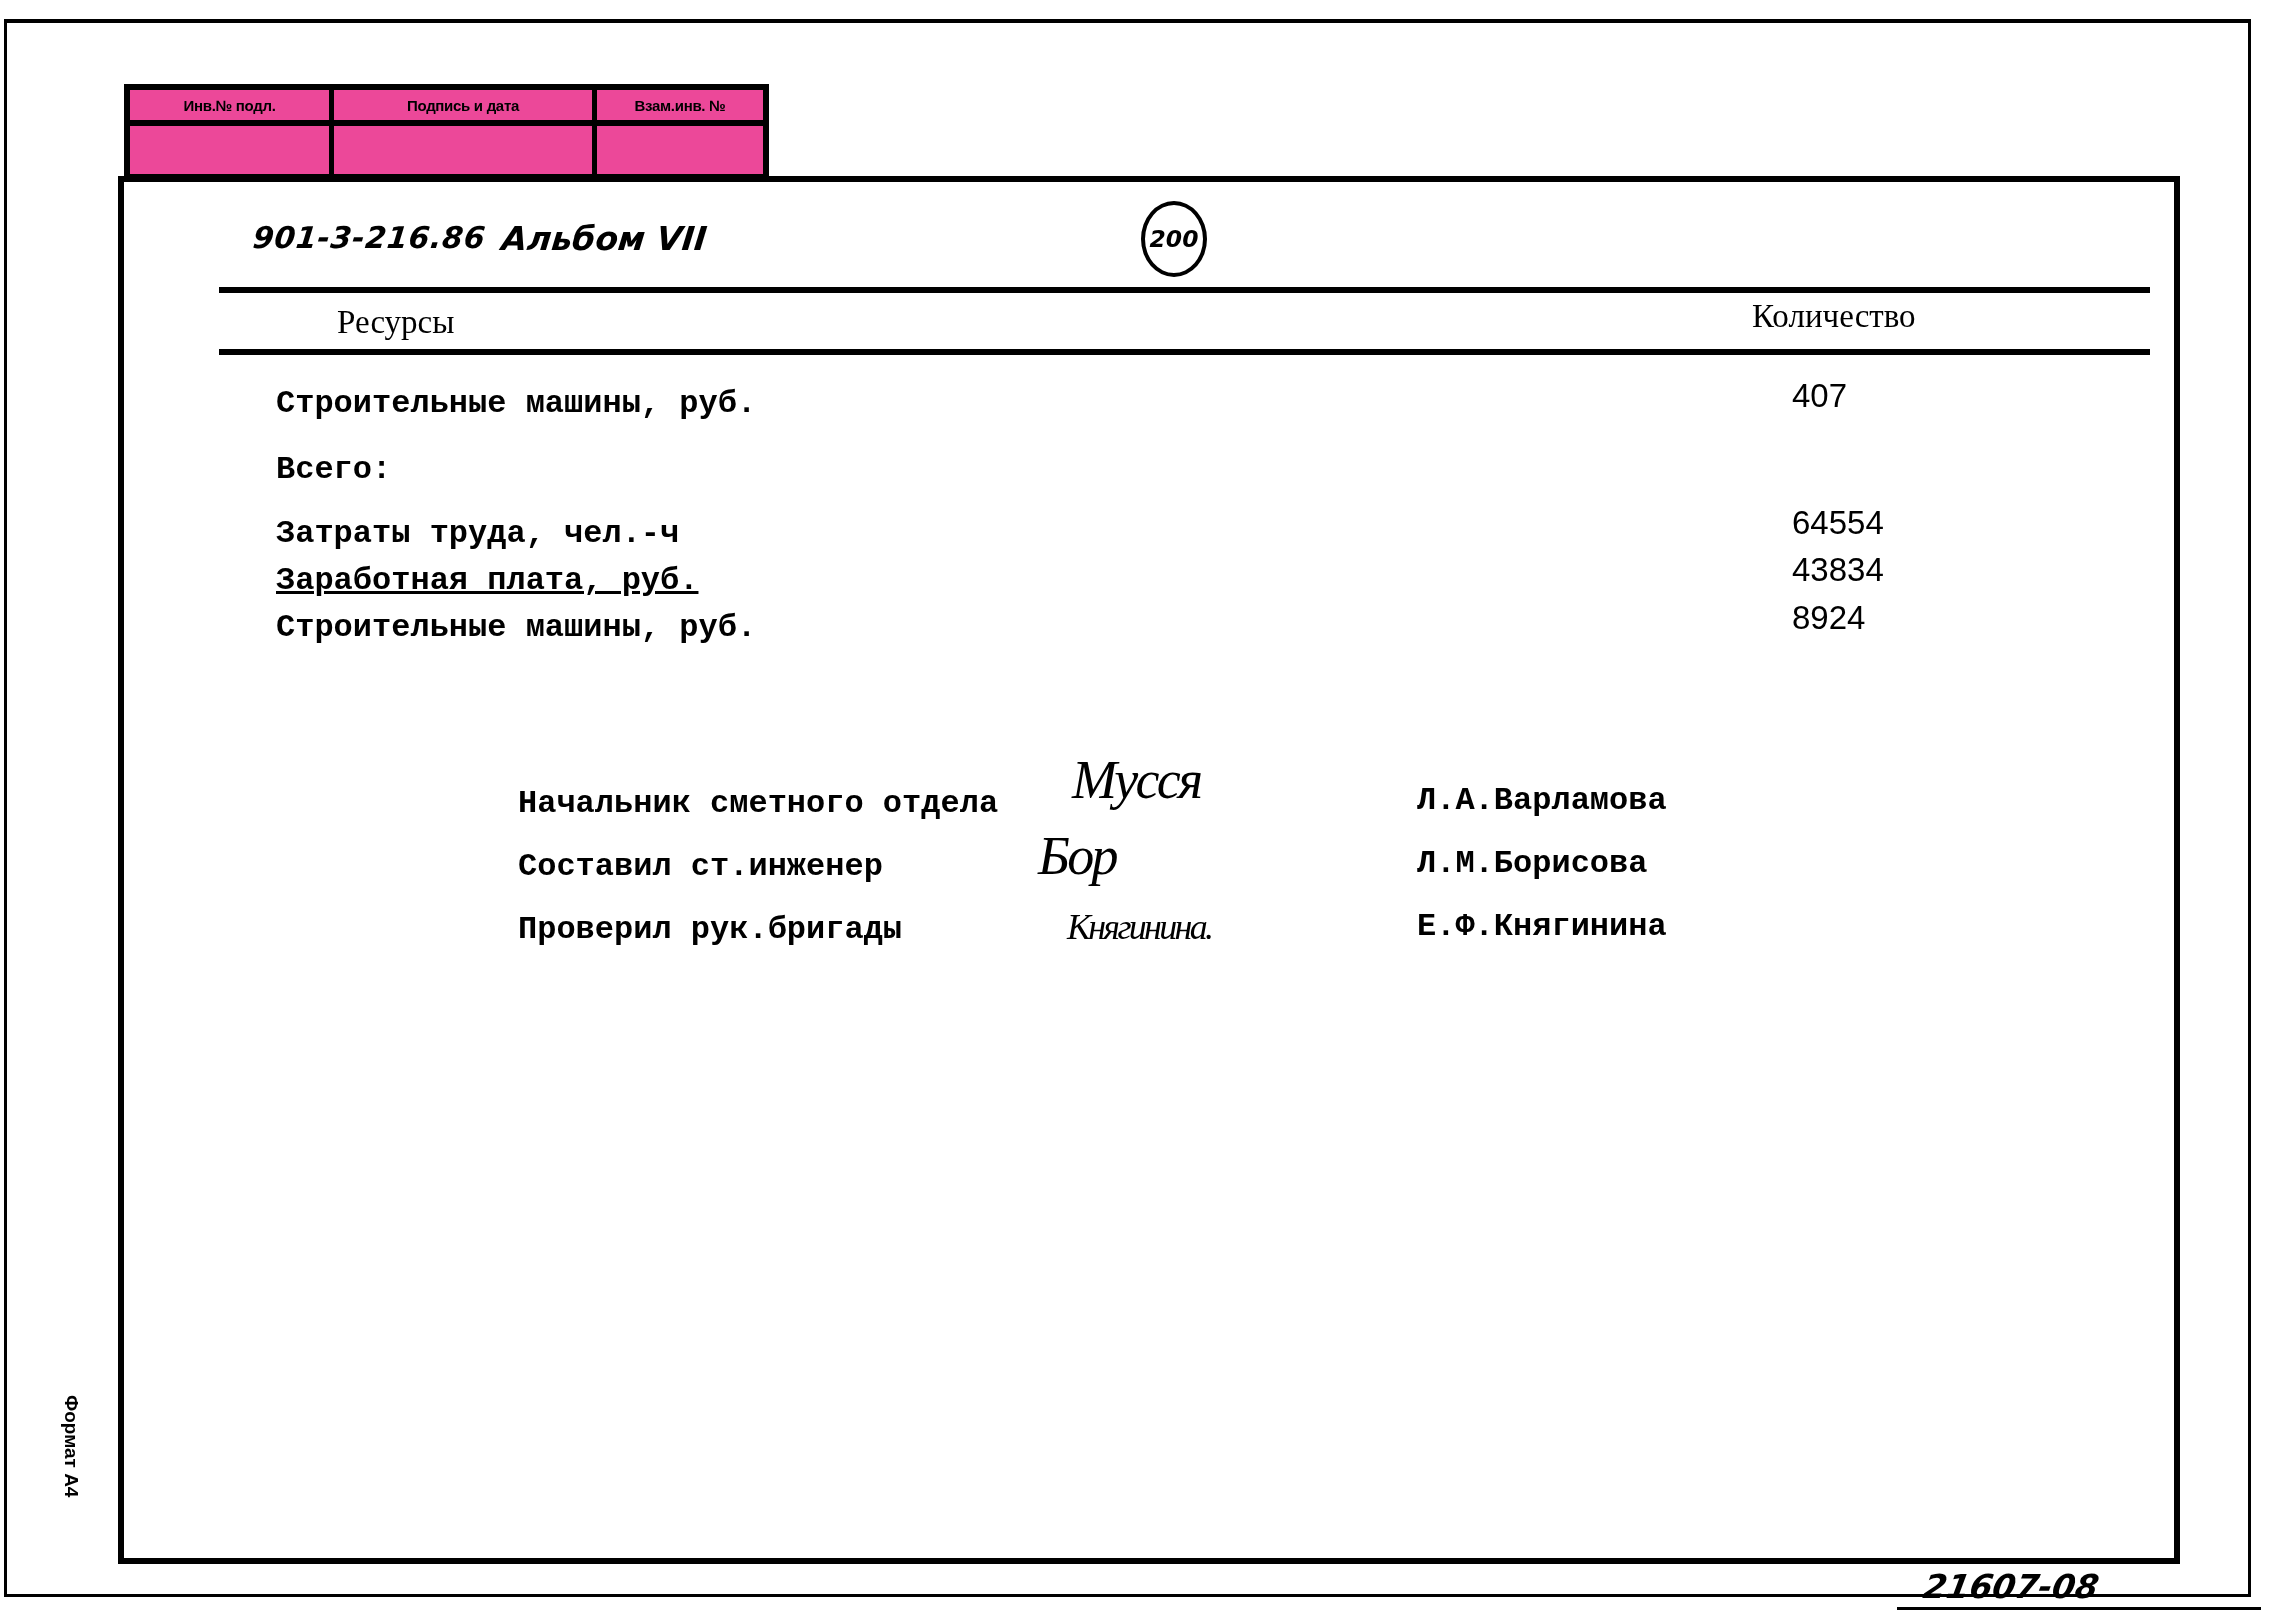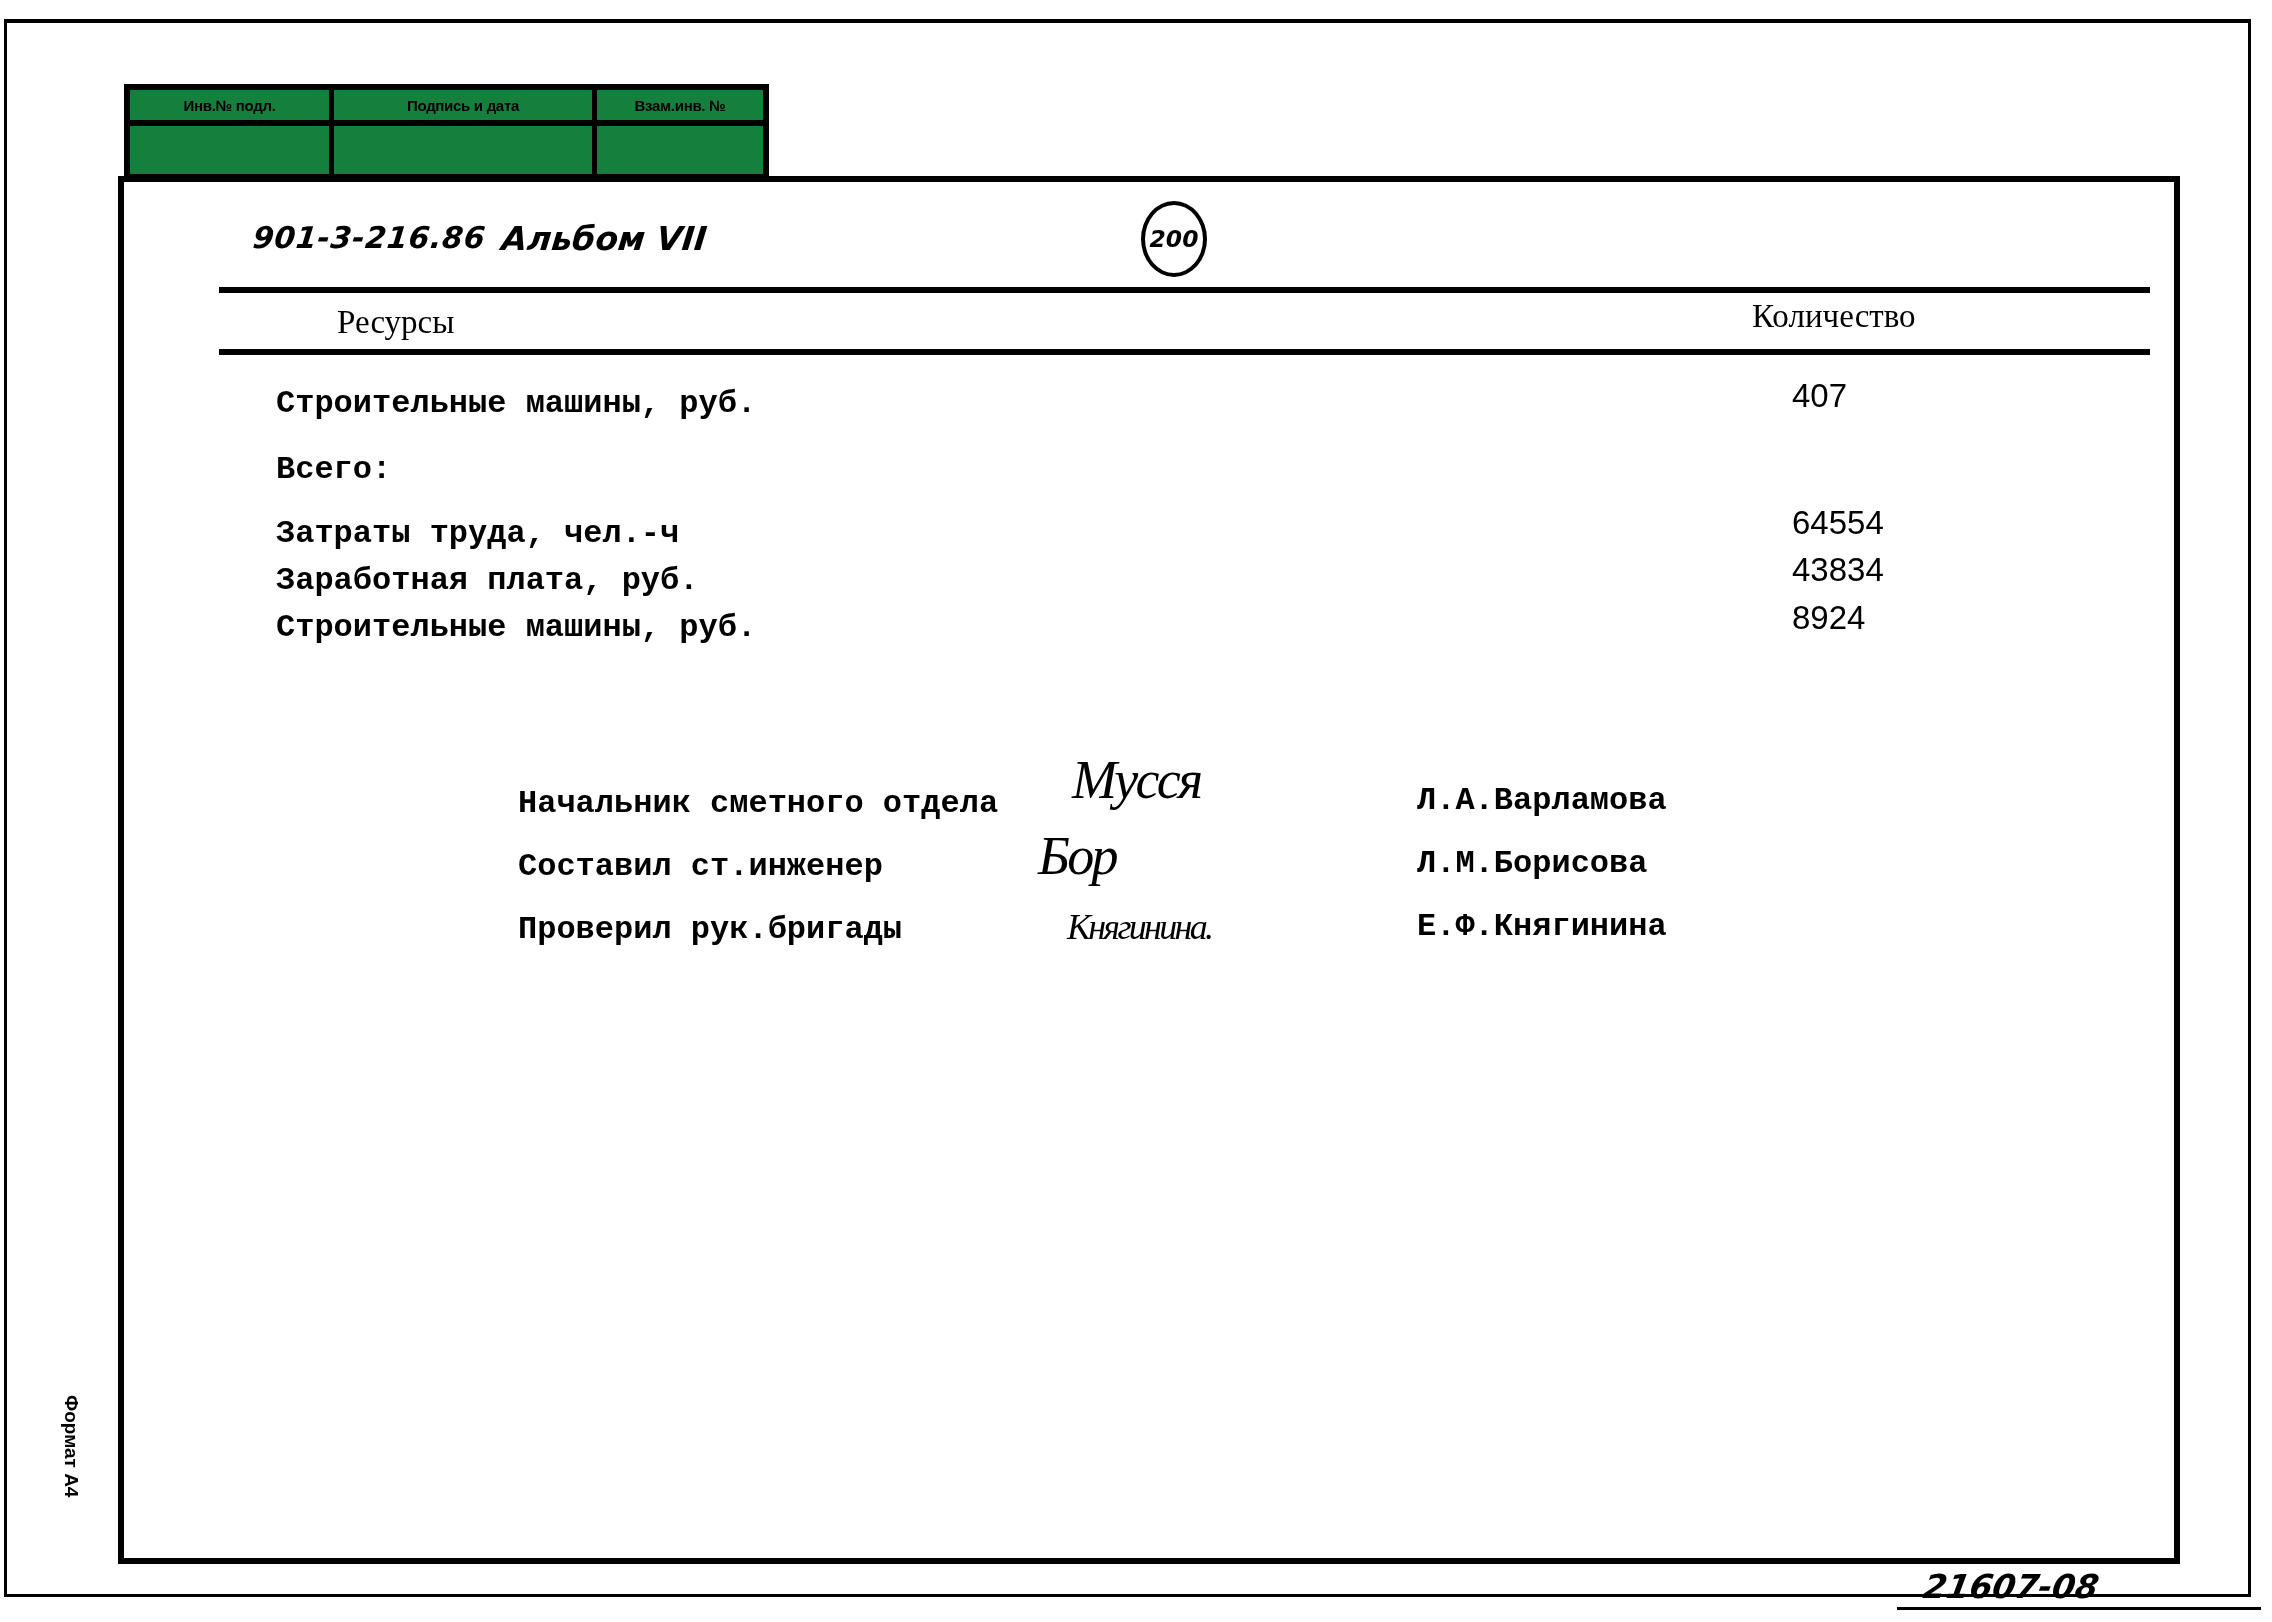--- a/index.html
+++ b/index.html
@@ -1,20 +1,20 @@
 <!DOCTYPE html>
 <html style="font-size:11px"><head>
 <meta charset="utf-8">
 <style>
   html, body { margin:0; padding:0; background:#ffffff; }
   body { width:2273px; height:1622px; position:relative; overflow:hidden; color:#000; }
   .abs { position:absolute; }
   .outer-frame { left:4.1px; top:19px; width:2247px; height:1578px; border:3.4px solid #000; border-top-width:4.1px; box-sizing:border-box; }
   .inner-frame { left:118px; top:176px; width:2062px; height:1388px; border:6.9px solid #000; box-sizing:border-box; }
-  .stamp { left:124px; top:84px; width:645px; height:96px; border:6.2px solid #000; box-sizing:border-box; background:#15803d;
+  .stamp { left:124px; top:84px; width:645px; height:96px; border:6.2px solid #000; box-sizing:border-box; background:#ec4899;
            display:grid; grid-template-columns:204px 263px 1fr; grid-template-rows:36px 1fr; }
   .stamp-cell { border-right:5.5px solid #000; border-bottom:6.2px solid #000; box-sizing:border-box;
                 font-family:"Liberation Sans", sans-serif; font-weight:bold; font-size:15px;
                 display:flex; align-items:center; justify-content:center; letter-spacing:-0.3px; }
   .stamp-cell.last { border-right:none; }
   .stamp-cell.row2 { border-bottom:none; }
   .hand { font-family:"DejaVu Sans", sans-serif; font-style:italic; font-weight:bold; }
   .doc-code { left:253px; top:220px; font-size:30px; letter-spacing:0.7px; transform:skewX(-6deg); }
   .album { left:502px; top:219px; font-size:33px; transform:skewX(-6deg); }
   .page-circle { left:1141px; top:201px; width:66px; height:76px; border:4.1px solid #000; border-radius:50%; box-sizing:border-box;
@@ -60,21 +60,21 @@
 <div class="abs rule" style="left:219px; top:349px; width:1931px;"></div>
 
 <div class="abs type row-label" style="top:385px;">Строительные машины, руб.</div>
 <div class="abs row-val" style="top:377px;">407</div>
 
 <div class="abs type row-label" style="top:451px;">Всего:</div>
 
 <div class="abs type row-label" style="top:515px;text-align:center;">Затраты труда, чел.-ч</div>
 <div class="abs row-val" style="top:504px;">64554</div>
 
-<div class="abs type row-label" style="top:562px;">Заработная плата, руб.</div>
+<div class="abs type row-label" style="top:562px;text-decoration:underline;">Заработная плата, руб.</div>
 <div class="abs row-val" style="top:551px;">43834</div>
 
 <div class="abs type row-label" style="top:609px;">Строительные машины, руб.</div>
 <div class="abs row-val" style="top:599px;">8924</div>
 
 <div class="abs type sig-role" style="top:785px;">Начальник сметного отдела</div>
 <div class="abs sig-scrawl" style="left:1072px; top:749px;">Мусся</div>
 <div class="abs type sig-name" style="top:782px;">Л.А.Варламова</div>
 
 <div class="abs type sig-role" style="top:848px;">Составил ст.инженер</div>

